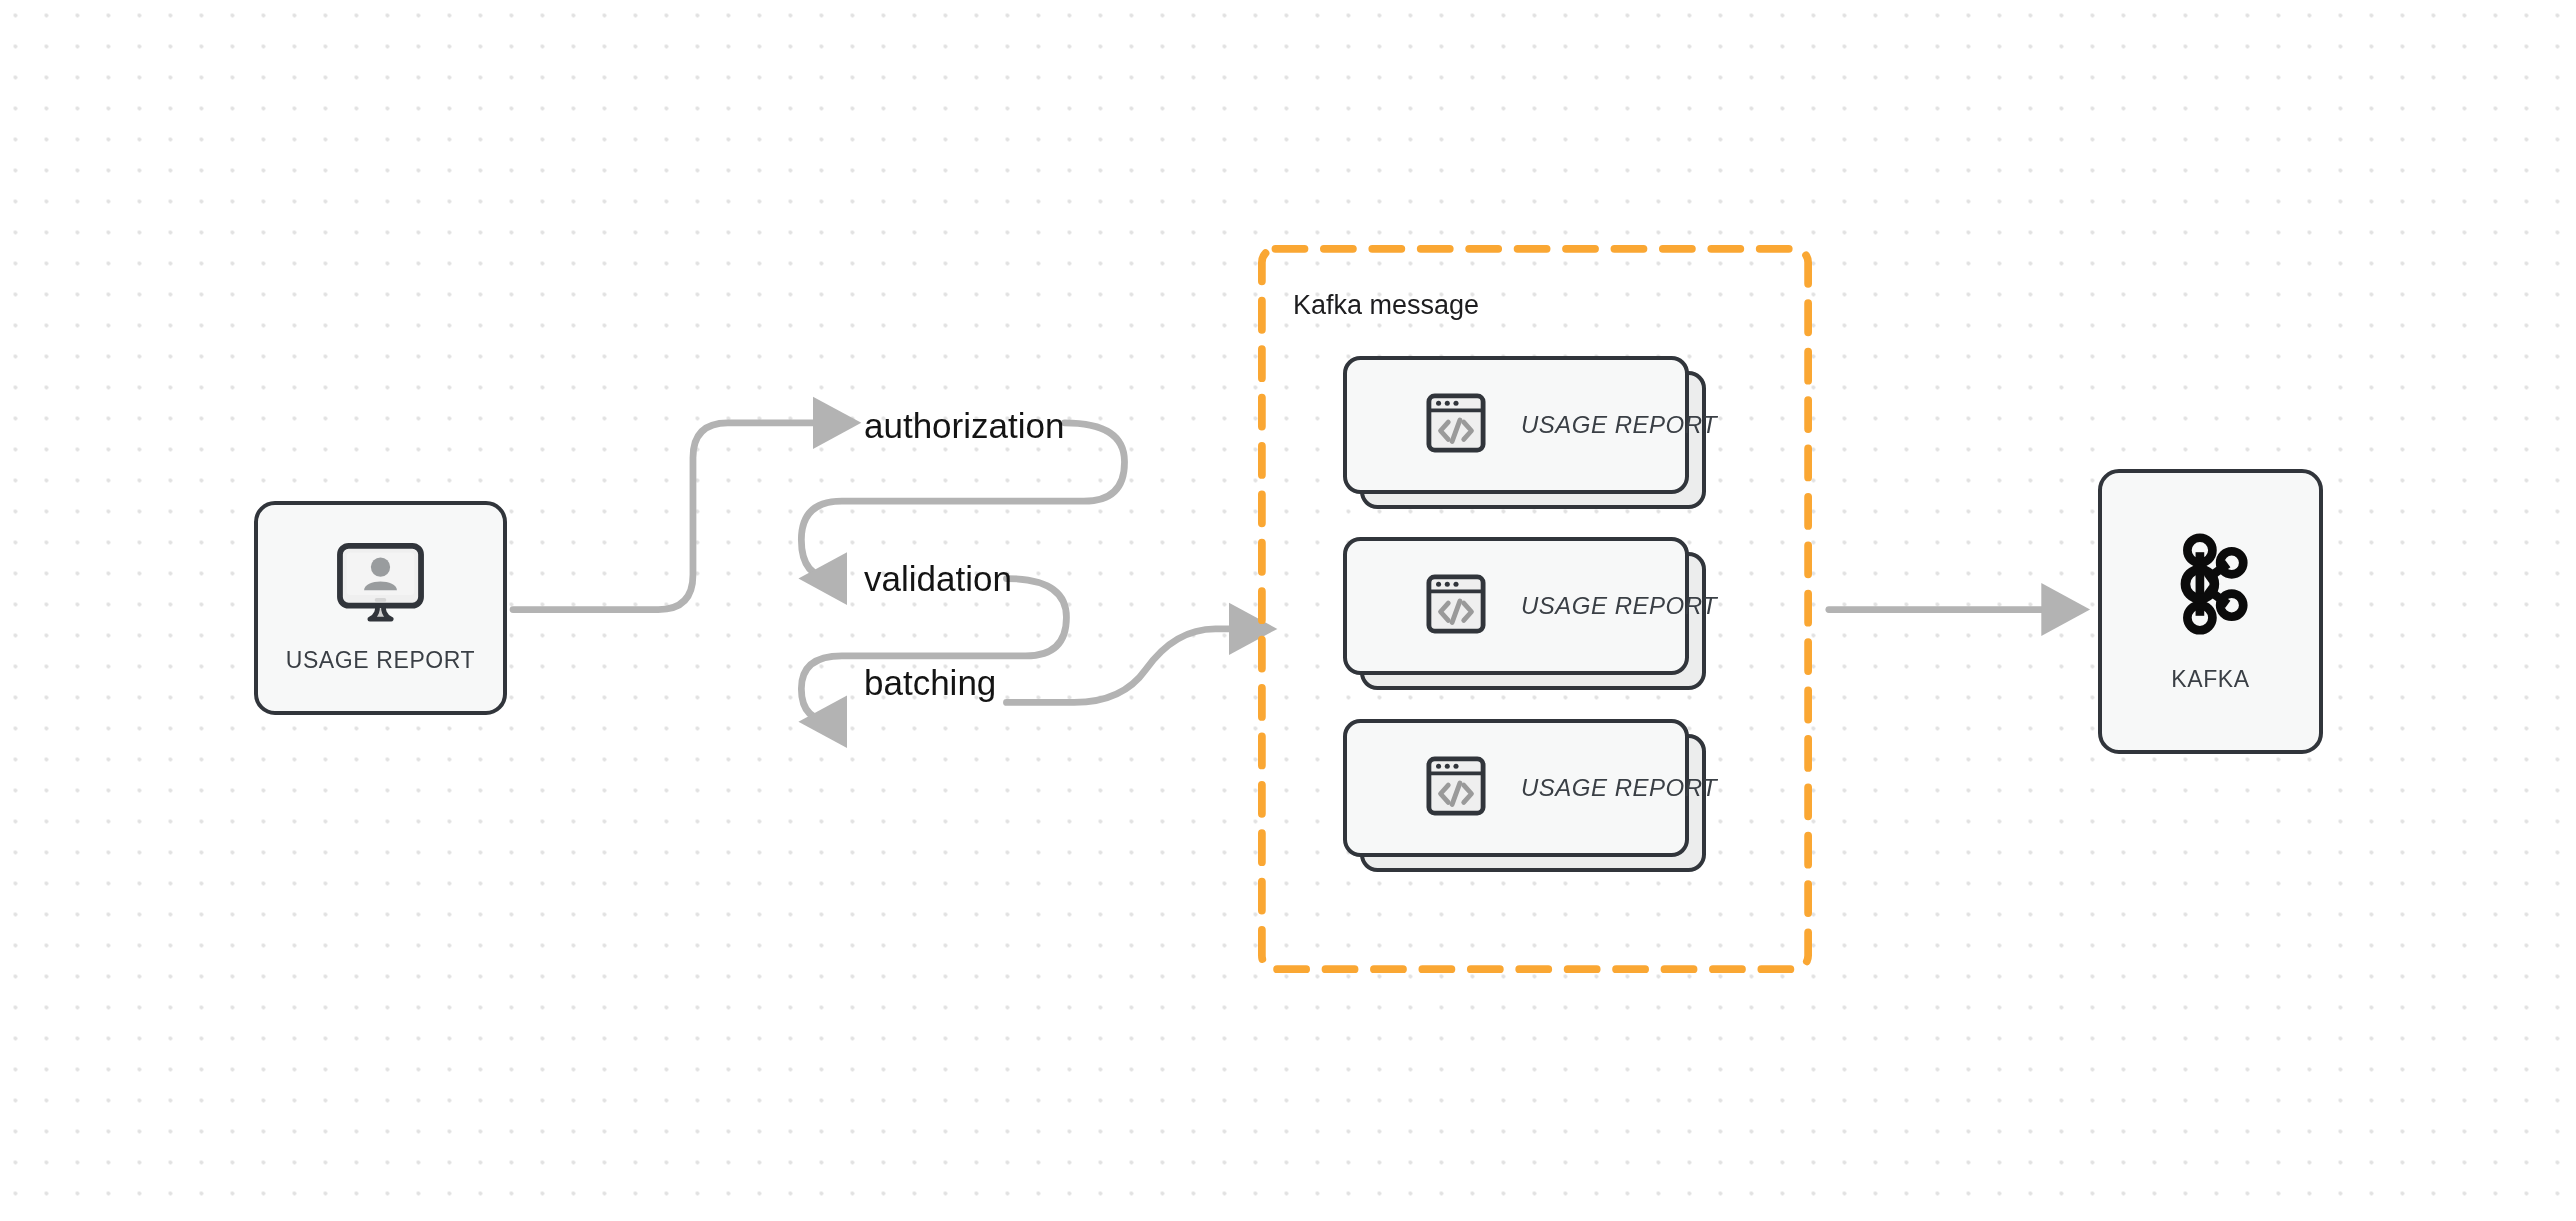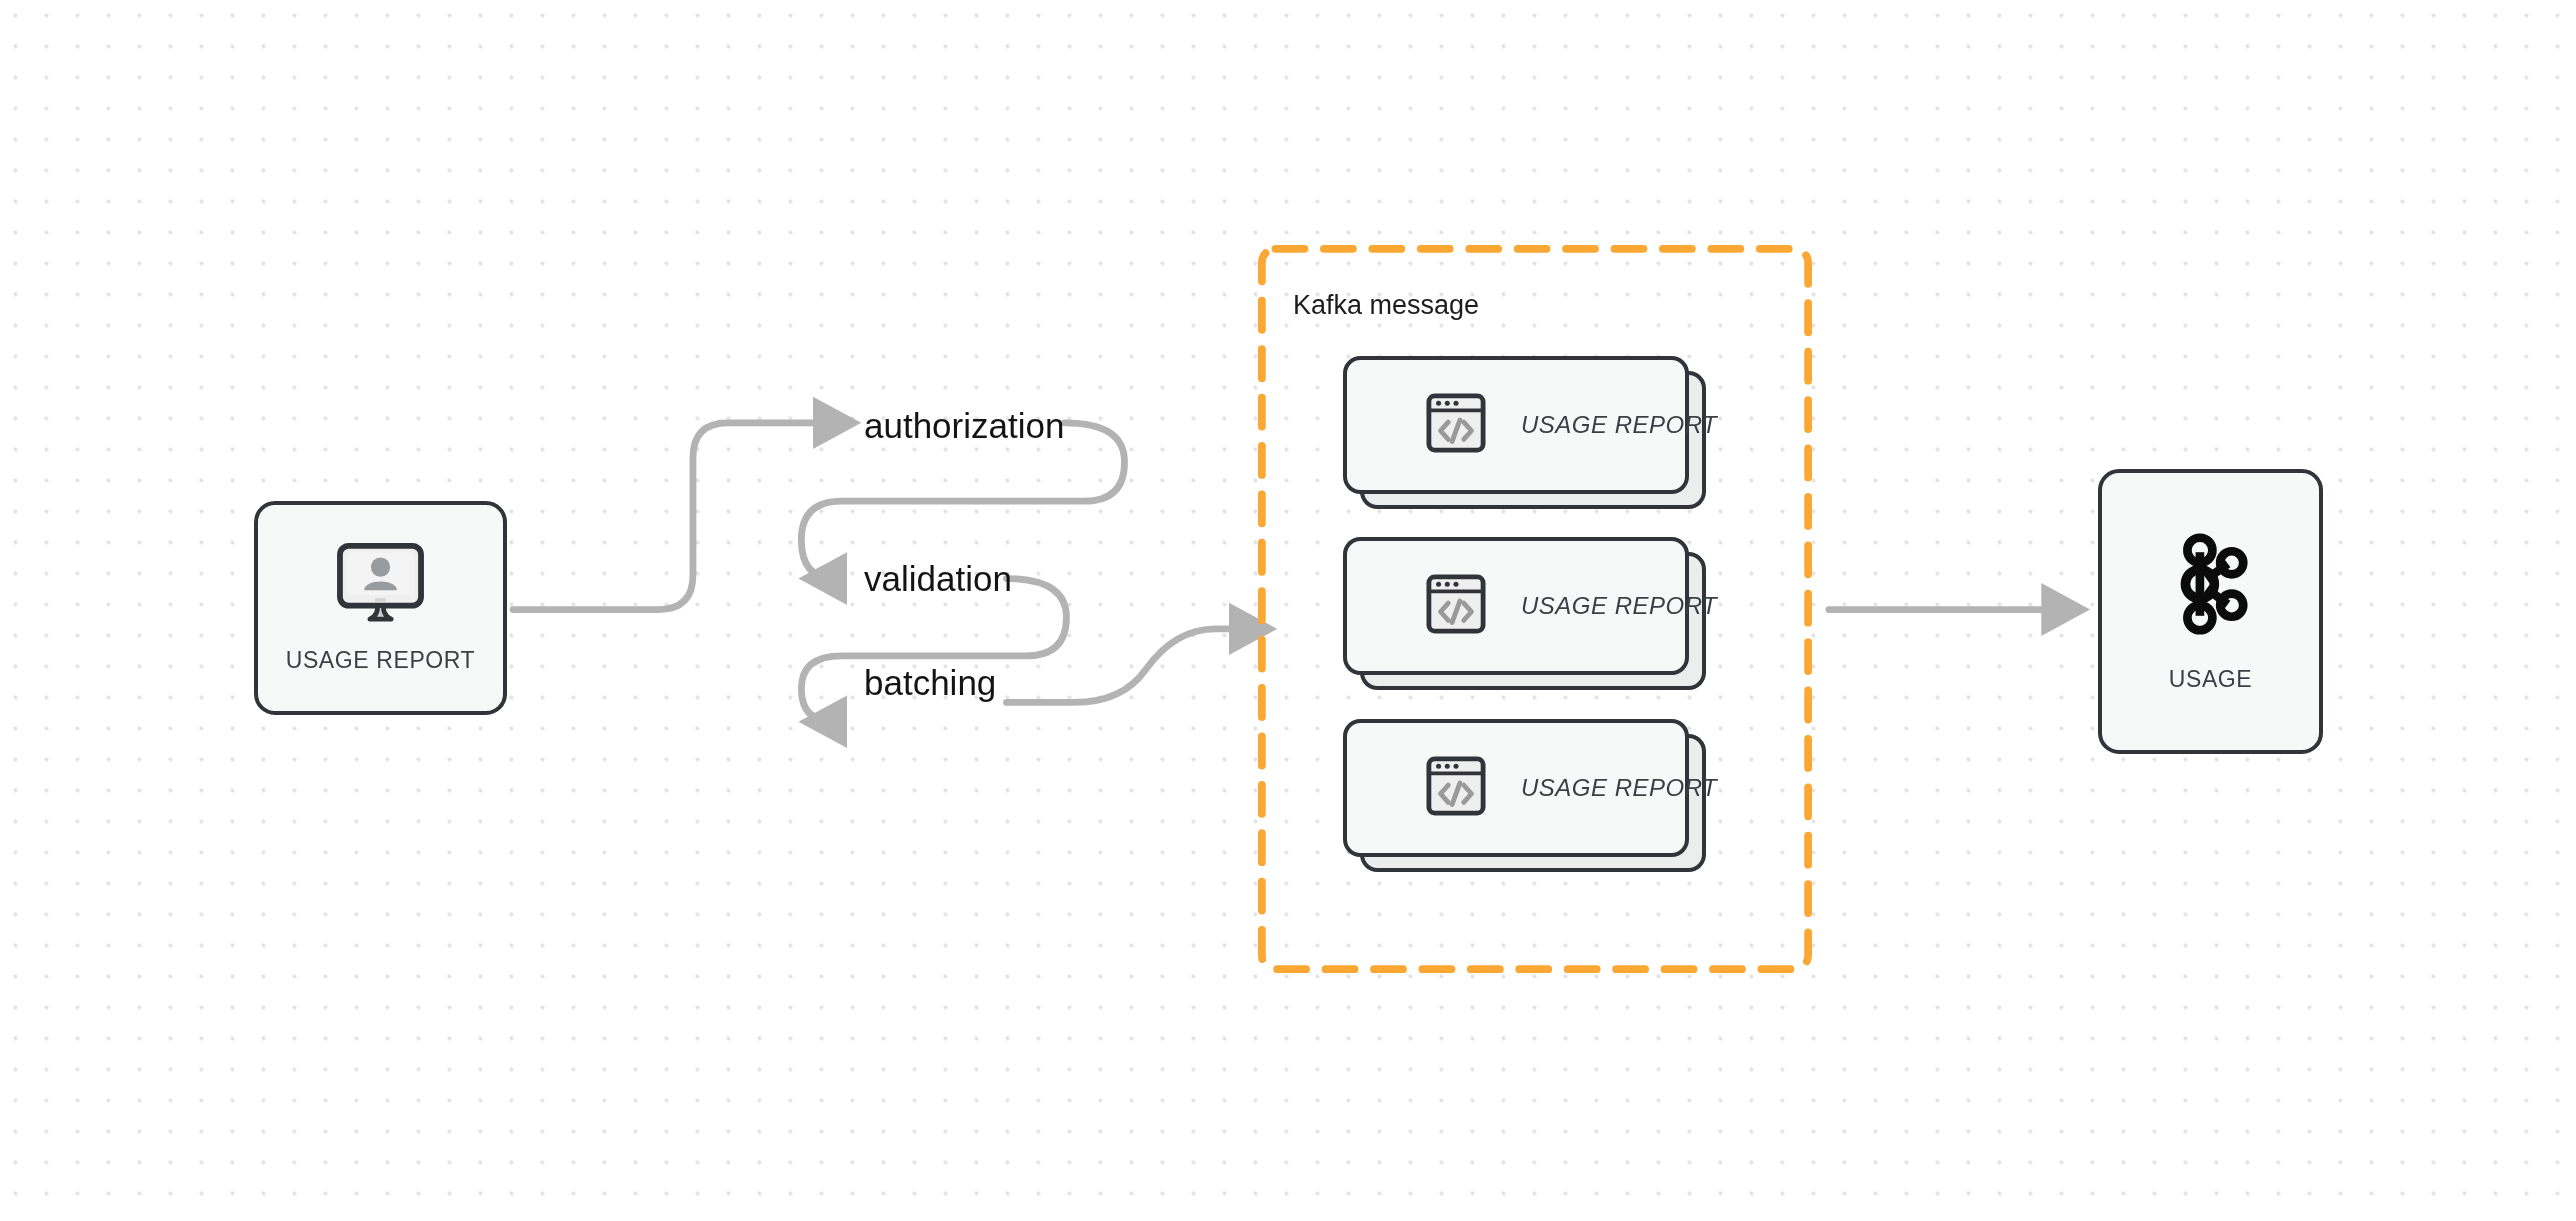--- a/index.html
+++ b/index.html
@@ -284,17 +284,17 @@
 
         <circle cx="33" cy="90" r="13" fill="none" stroke="#0b0b0b" stroke-width="9"></circle>
 
         <circle cx="33" cy="55" r="15" fill="none" stroke="#0b0b0b" stroke-width="10"></circle>
 
         <circle cx="66" cy="33" r="12" fill="none" stroke="#0b0b0b" stroke-width="9"></circle>
 
         <circle cx="66" cy="77" r="12" fill="none" stroke="#0b0b0b" stroke-width="9"></circle>
       </svg>
     </div>
-    <div class="node-label">USAGE</div>
+    <div class="node-label">KAFKA</div>
   </div>
 
 </div>
 
 
 </body></html>

